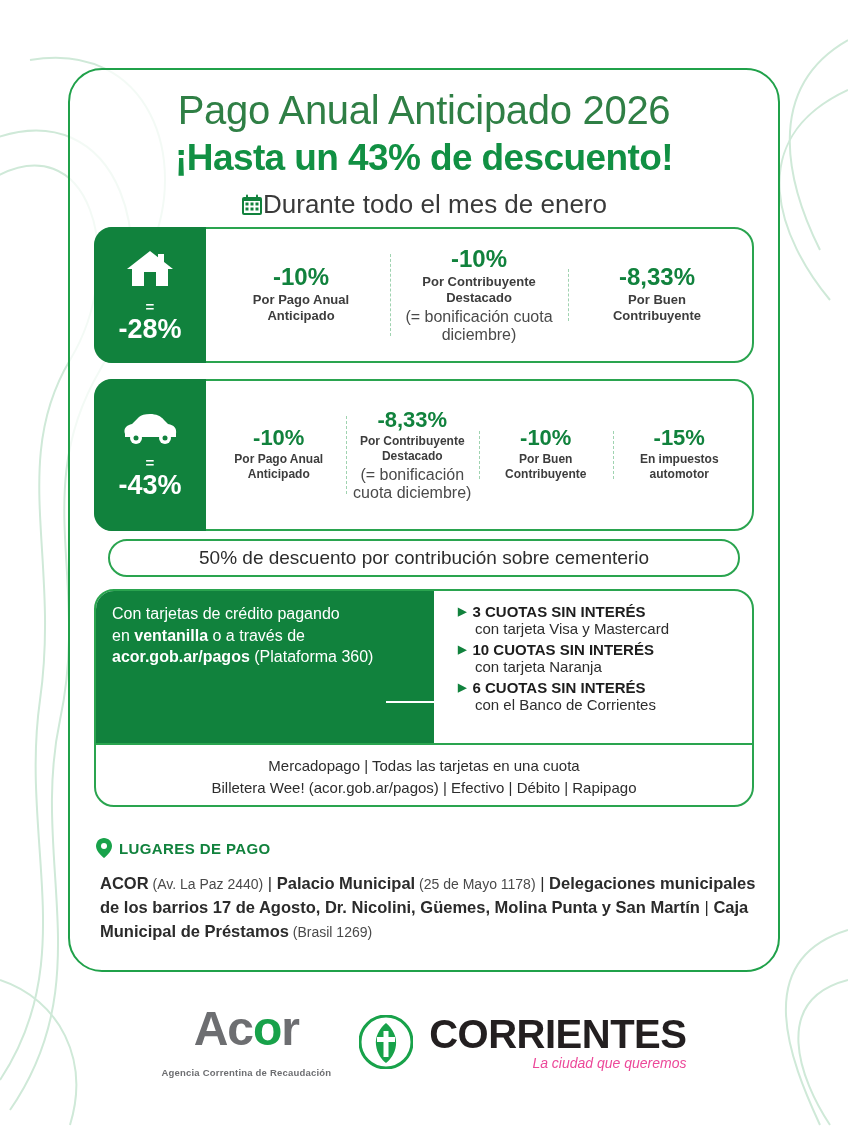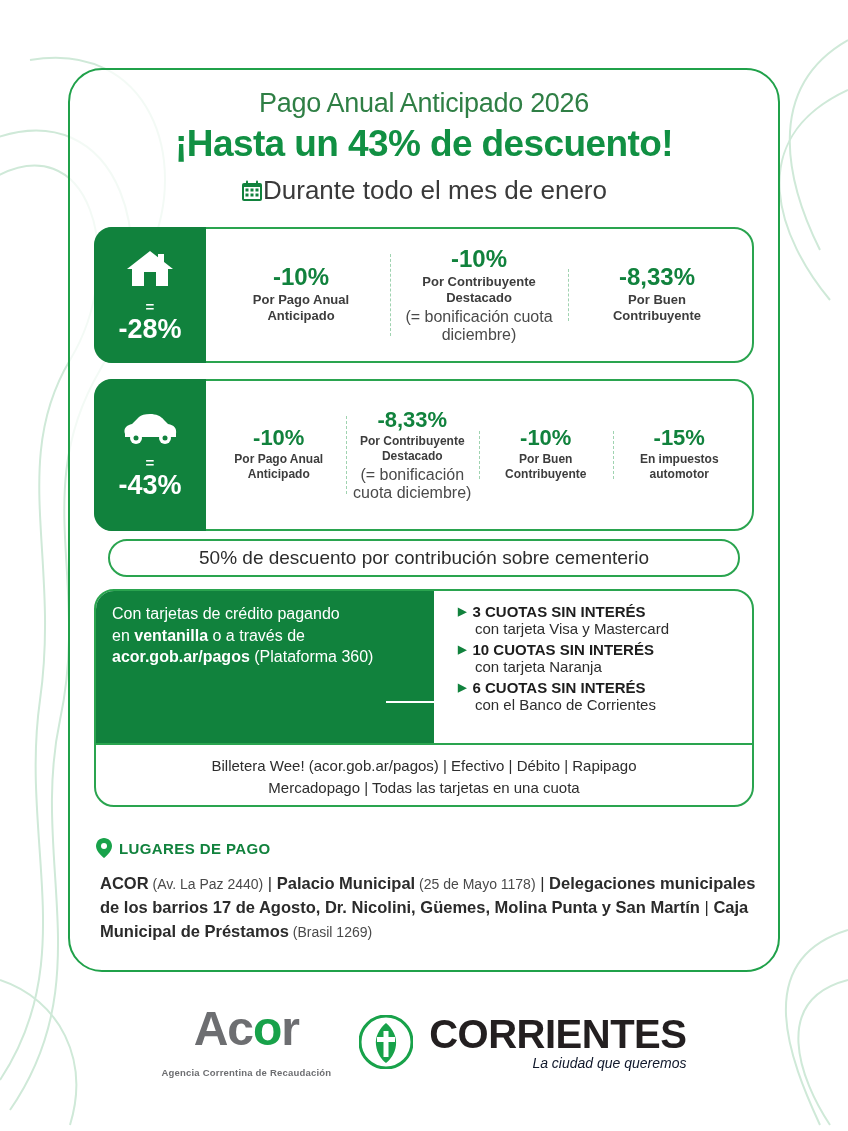--- a/index.html
+++ b/index.html
@@ -40,21 +40,21 @@
 
   
   .header {
     position: absolute;
     left: 88px;
     top: 88px;
     width: 672px;
     text-align: center;
   }
   .title-1 {
-    font-size: 27px;
+    font-size: 40px;
     color: #2f7f45;
     letter-spacing: -0.3px;
     margin: 0;
     font-weight: normal;
   }
   .title-2 {
     font-size: 37px;
     font-weight: bold;
     color: #119043;
     margin: 4px 0 0 0;
@@ -315,21 +315,21 @@
   }
   .corr-text { line-height: 1; }
   .corr-word {
     font-size: 40px;
     font-weight: bold;
     color: #231f20;
     letter-spacing: -0.5px;
   }
   .corr-tag {
     font-size: 14px;
-    color: #0f172a;
+    color: #ec4899;
     text-align: right;
     margin-top: 2px;
     font-style: italic;
   }
 </style>
 </head>
 <body>
 
 <svg class="bg-swirls" width="848" height="1131" viewBox="0 0 848 1131">
   <g fill="none" stroke="#cfe9d8" stroke-width="2">
@@ -481,22 +481,22 @@
         <div class="quota-row">
           <div class="quota-title">
               <span class="tri">▶</span>
               <span>6 CUOTAS SIN INTERÉS</span>
             </div>
           <div class="quota-sub">con el Banco de Corrientes</div>
         </div>
       </div>
     </div>
     <div class="pay-bottom">
+      <div>Mercadopago | Todas las tarjetas en una cuota</div>
       <div>Billetera Wee! (acor.gob.ar/pagos) | Efectivo | Débito | Rapipago</div>
-      <div>Mercadopago | Todas las tarjetas en una cuota</div>
     </div>
   </div>
 
   <div class="places-head">
     <svg width="16" height="20" viewBox="0 0 16 20">
       <path d="M8 0 C 3.6 0 0 3.6 0 8 C 0 14 8 20 8 20 C 8 20 16 14 16 8 C 16 3.6 12.4 0 8 0 Z" fill="#18a24a"></path>
       <circle cx="8" cy="8" r="3" fill="#ffffff"></circle>
     </svg>
     <span>LUGARES DE PAGO</span>
   </div>

